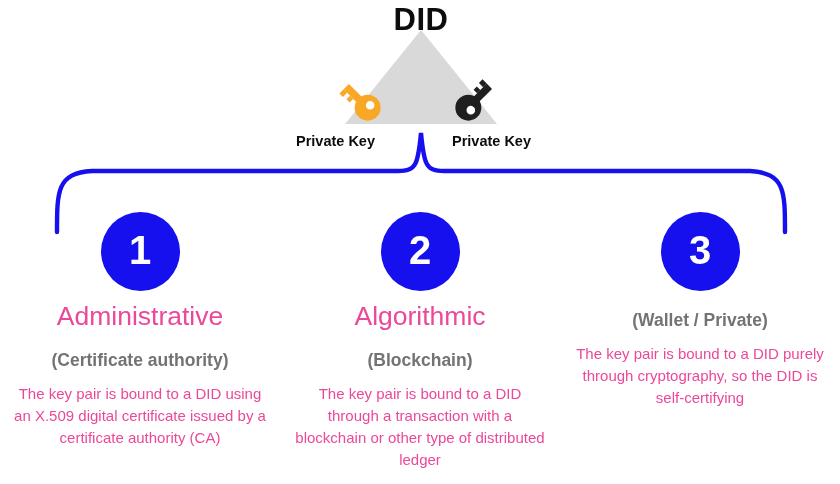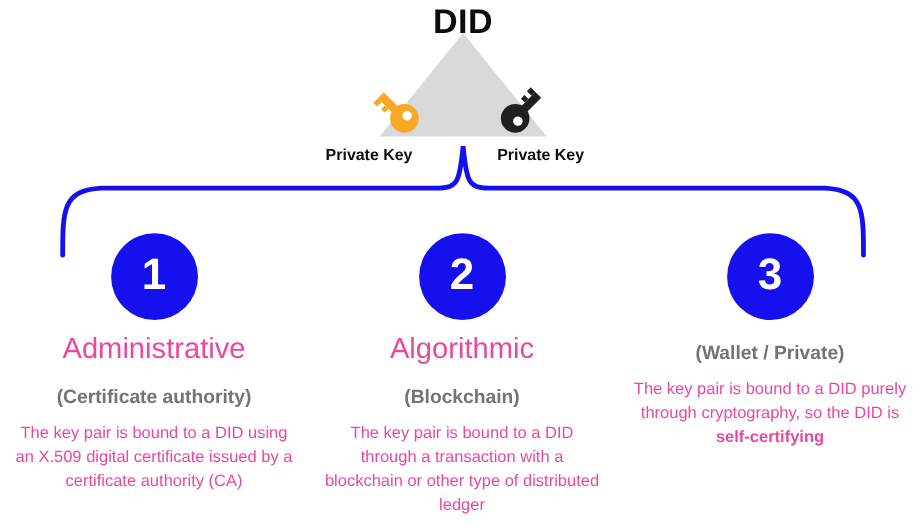--- a/index.html
+++ b/index.html
@@ -59,21 +59,21 @@
   .sub{
     margin-top:18px;
     font-size:17.5px;font-weight:bold;color:#737373;
     line-height:22px;text-align:center;white-space:nowrap;
   }
   .body{
     margin-top:12px;
     font-size:15px;color:#ec4899;line-height:22px;
     text-align:center;width:252px;
   }
-  .body b{font-weight:bold;}
+  .body b{font-weight:normal;}
 </style>
 </head>
 <body>
 
 <div id="stage">
 
   <div class="did-title">DID</div>
 
   <svg class="triangle-svg" width="170" height="100" viewBox="0 0 170 100">
     <polygon points="81,2 157,96 5,96" fill="#d9d9d9"></polygon>

